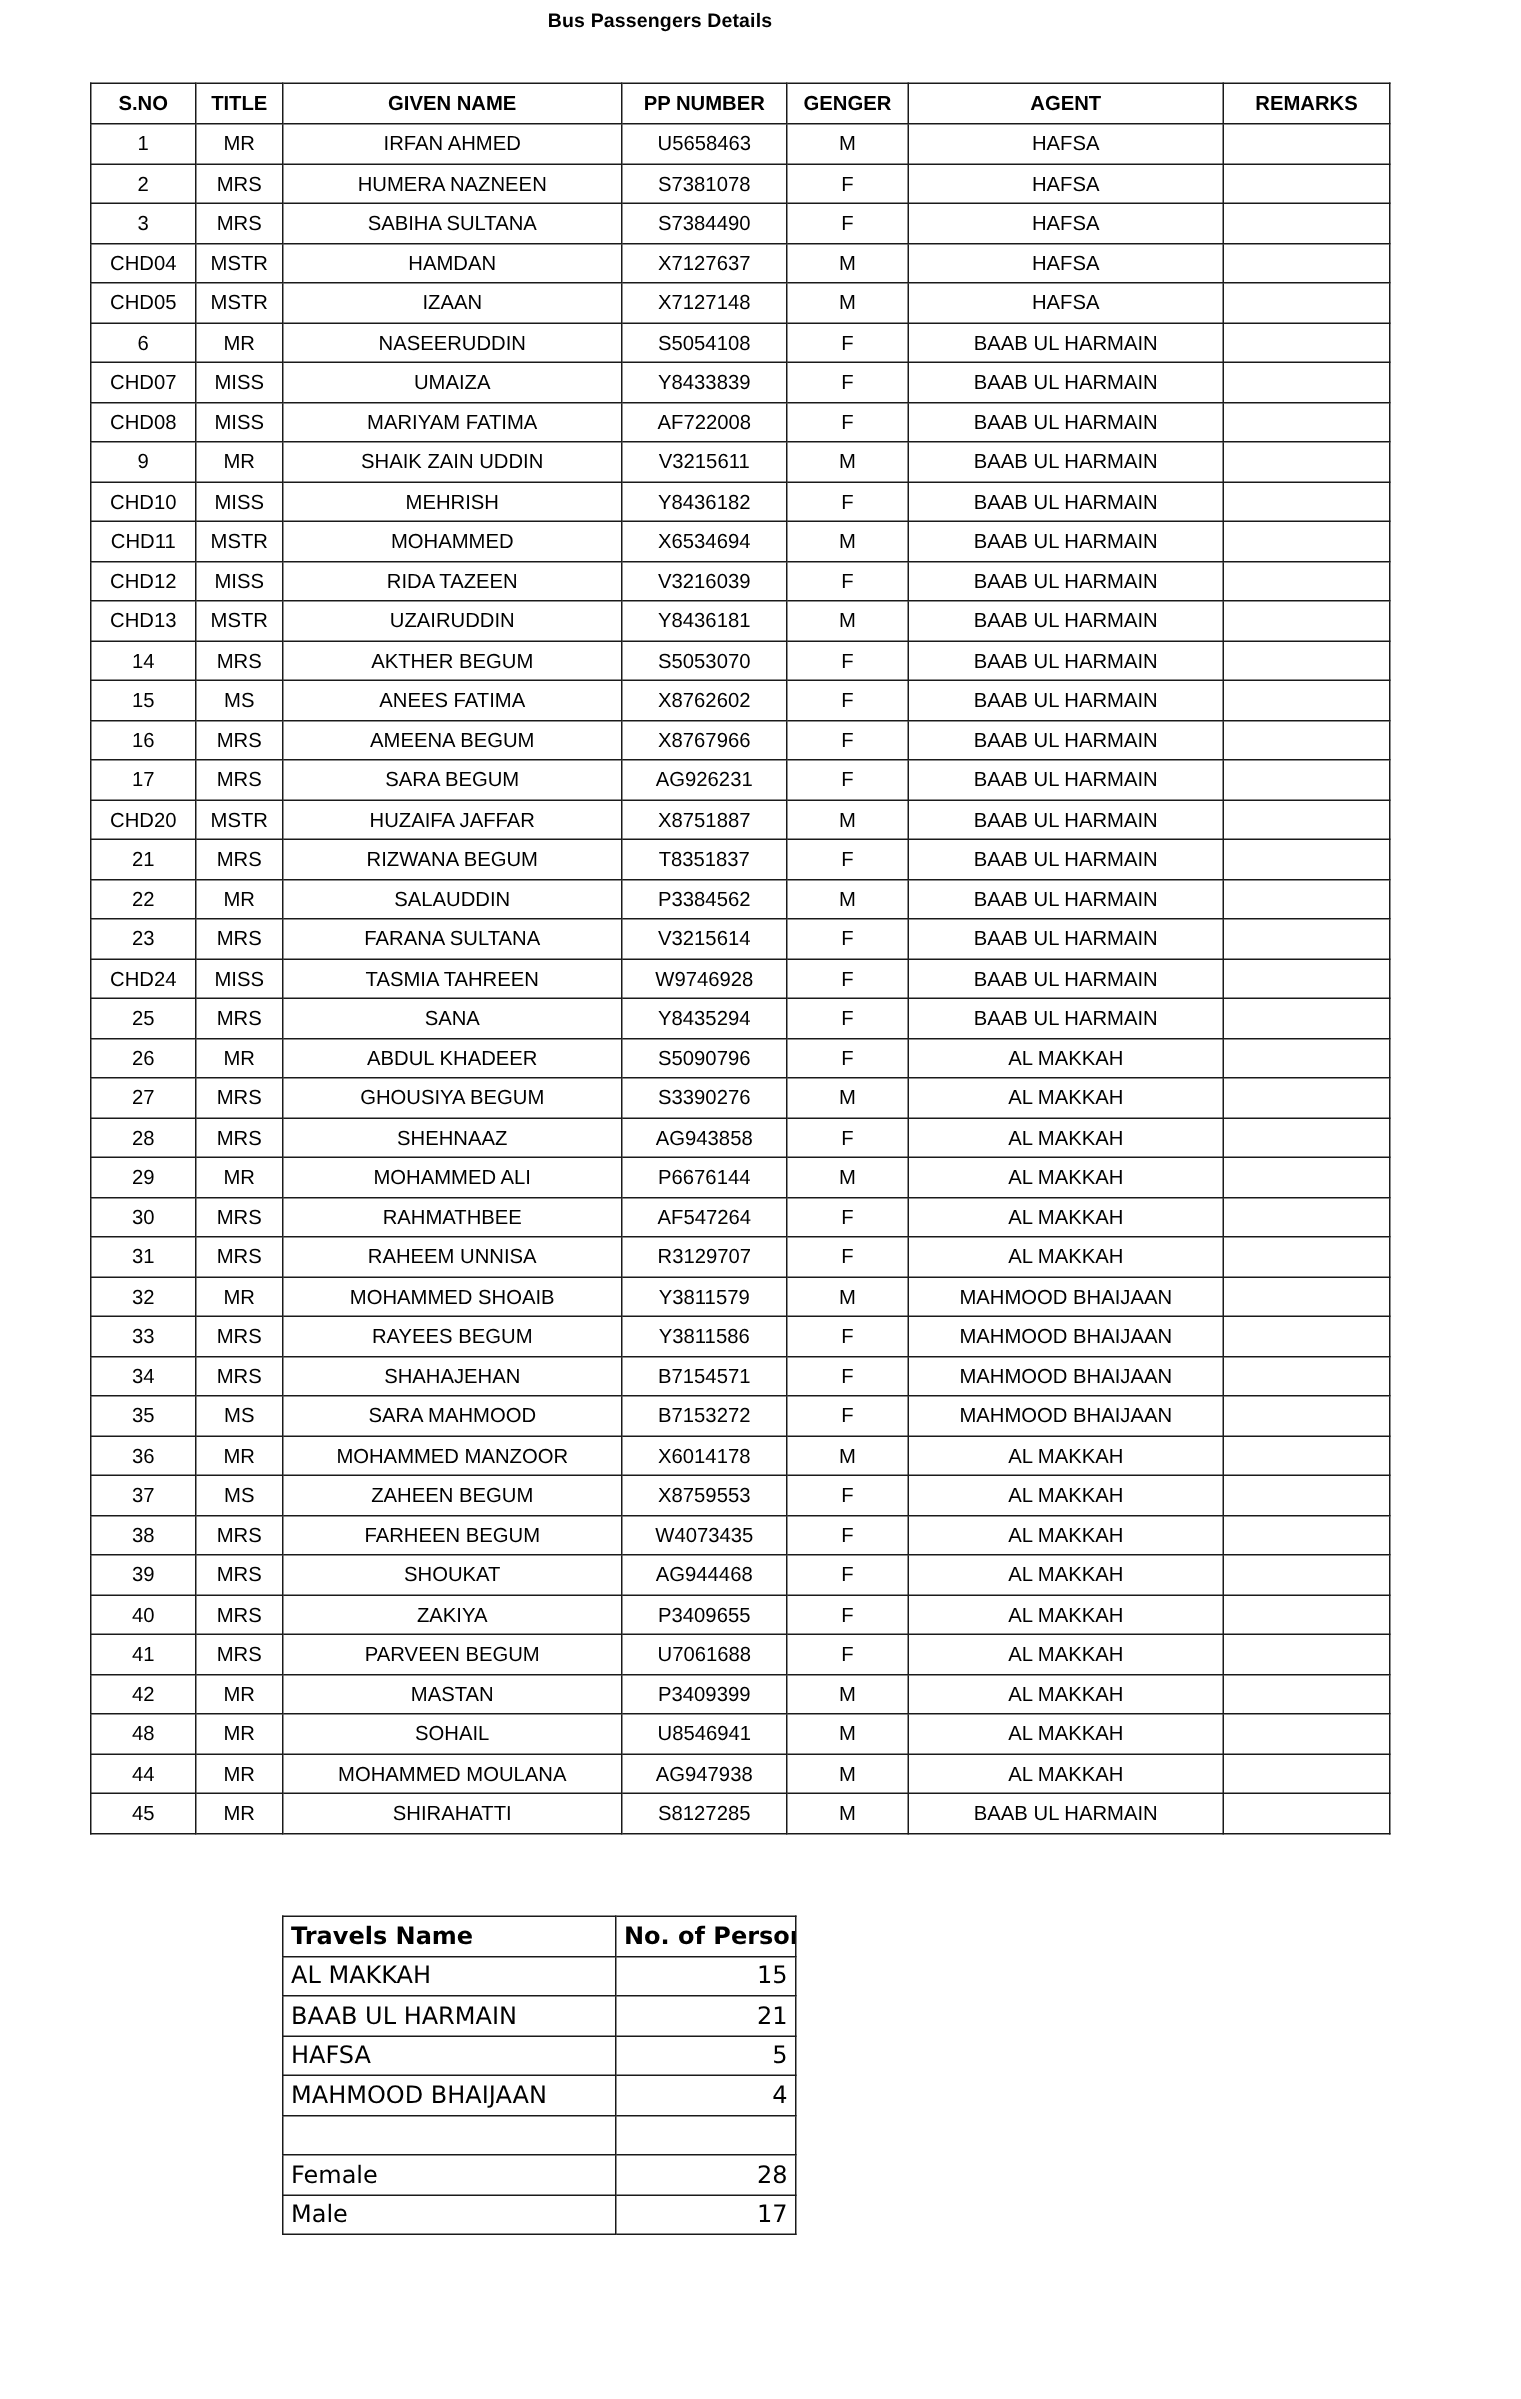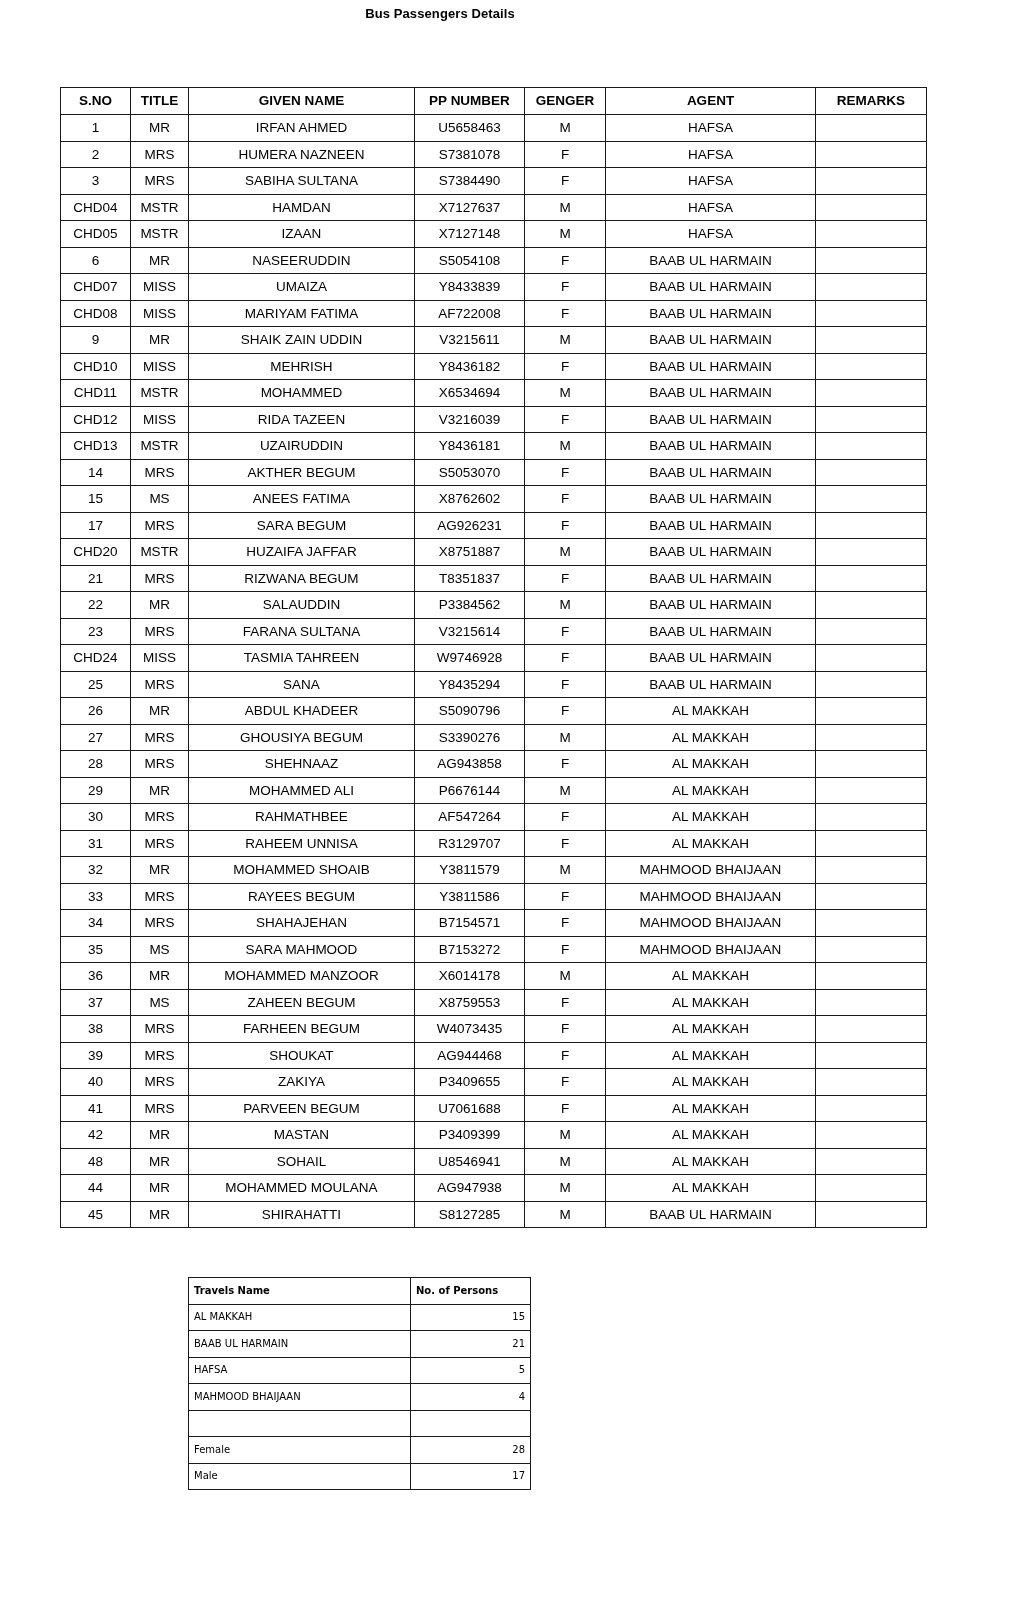--- a/index.html
+++ b/index.html
@@ -33,21 +33,20 @@
   #passengers-wrap {
     position: absolute;
     left: 60px;
     top: 55px;
     width: 866px;
   }
   table.grid {
     border-collapse: collapse;
     table-layout: fixed;
     width: 100%;
-    margin-top: 32px;
   }
   table.grid td, table.grid th {
     border: 1.6px solid #1a1a1a;
     padding: 0;
     margin: 0;
     font-weight: normal;
     font-size: 13.5px;
     line-height: 1;
     height: 25.5px;
     vertical-align: middle;
@@ -86,21 +85,21 @@
   }
   table.summary {
     border-collapse: collapse;
     table-layout: fixed;
     width: 100%;
     font-family: "DejaVu Sans", sans-serif;
   }
   table.summary td, table.summary th {
     border: 1.5px solid #1a1a1a;
     padding: 0 5px;
-    font-size: 10px;
+    font-size: 16px;
     line-height: 1;
     height: 25.5px;
     vertical-align: middle;
     white-space: nowrap;
     overflow: hidden;
     font-weight: normal;
   }
   table.summary thead th {
     font-weight: bold;
     text-align: left;
@@ -268,20 +267,29 @@
         <tr>
           <td>15</td>
           <td>MS</td>
           <td>ANEES FATIMA</td>
           <td>X8762602</td>
           <td>F</td>
           <td>BAAB UL HARMAIN</td>
           <td class="cell-remarks"></td>
         </tr>
         <tr>
+          <td>16</td>
+          <td>MRS</td>
+          <td>AMEENA BEGUM</td>
+          <td>X8767966</td>
+          <td>F</td>
+          <td>BAAB UL HARMAIN</td>
+          <td class="cell-remarks"></td>
+        </tr>
+        <tr>
           <td>17</td>
           <td>MRS</td>
           <td>SARA BEGUM</td>
           <td>AG926231</td>
           <td>F</td>
           <td>BAAB UL HARMAIN</td>
           <td class="cell-remarks"></td>
         </tr>
         <tr>
           <td>CHD20</td>

